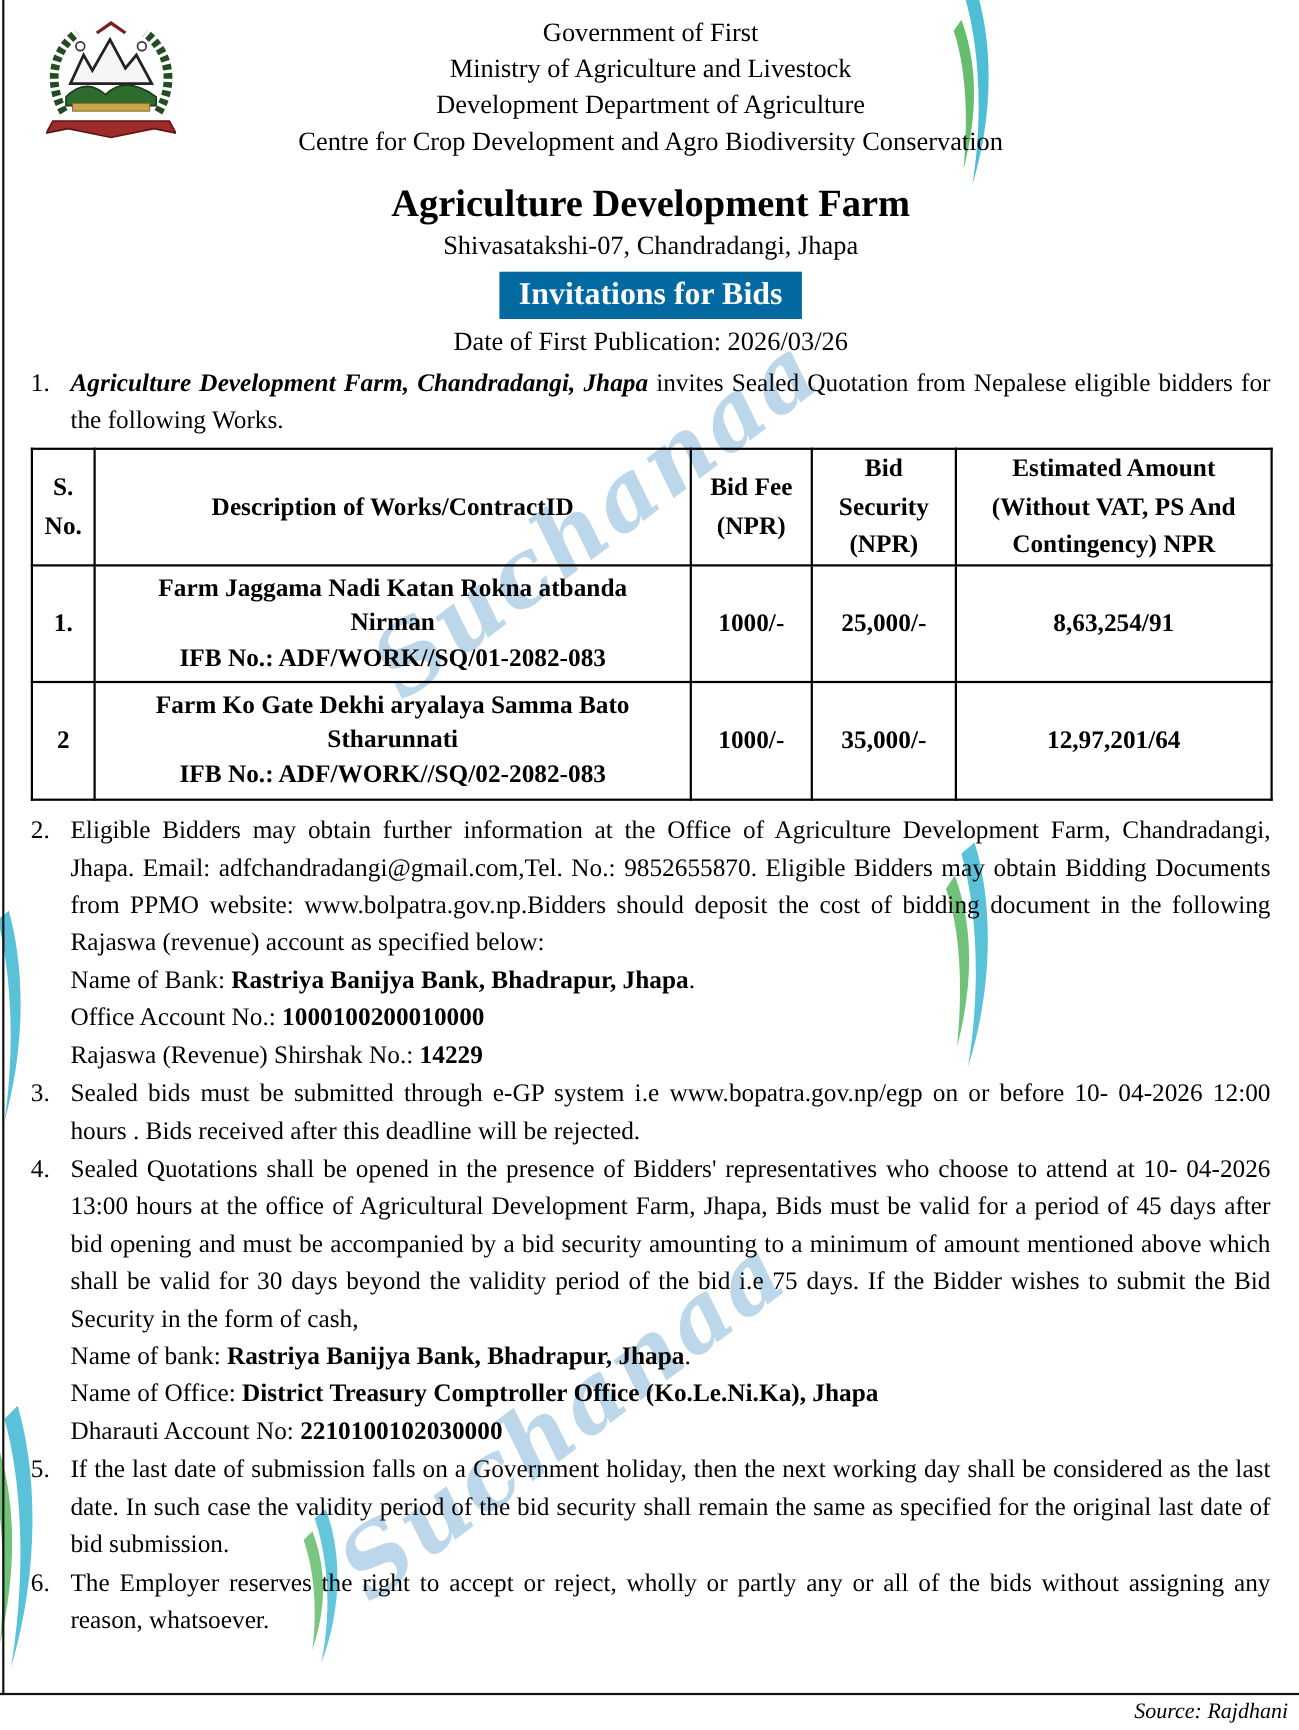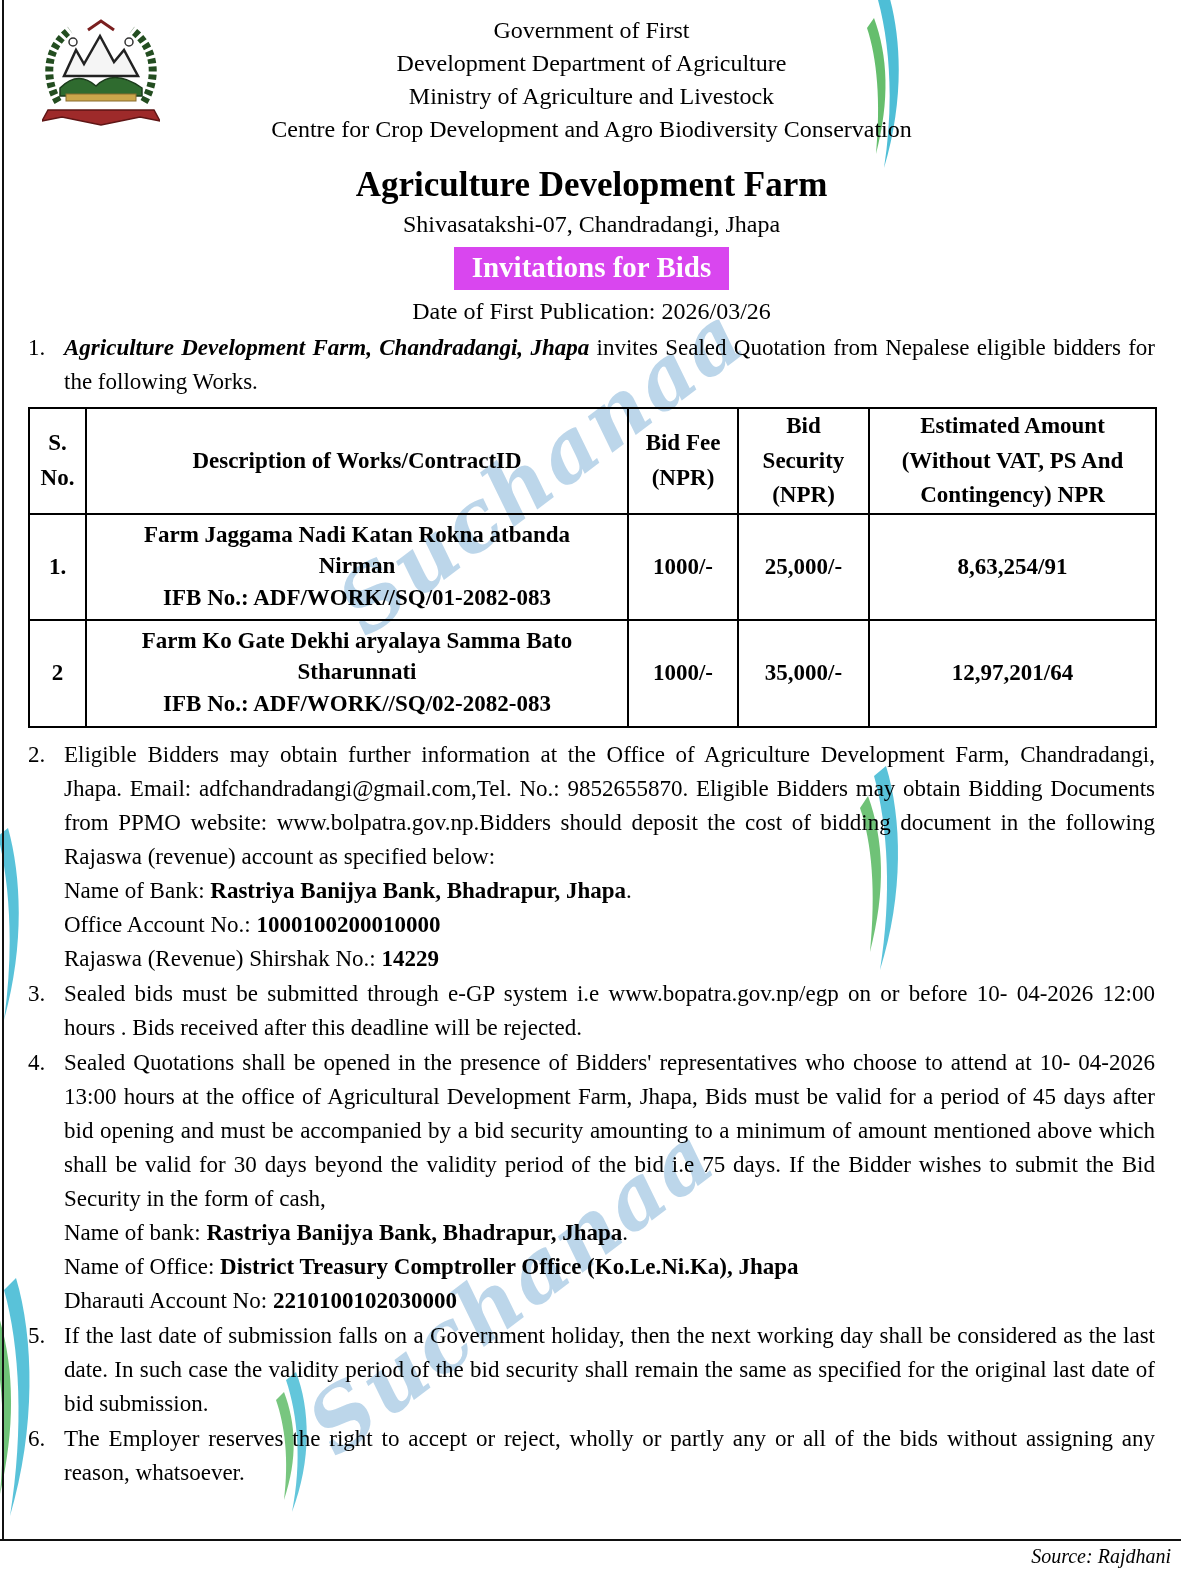--- a/index.html
+++ b/index.html
@@ -29,21 +29,21 @@
   .content { position:relative; z-index:1; padding:14px 26px 0 28px; }
 
   
   .emblem { position:absolute; left:42px; top:18px; z-index:2; }
   .header { text-align:center; }
   .h-line { font-size:24px; line-height:33px; }
   .org { font-size:35px; font-weight:bold; line-height:46px; margin-top:16px; }
   .addr { font-size:24px; line-height:32px; }
   .title-wrap { margin:7px 0 5px 0; }
   .notice-title {
-    display:inline-block; background:#d946ef; color:#fff;
+    display:inline-block; background:#0369a1; color:#fff;
     font-size:29px; font-weight:bold; padding:4px 18px 6px 18px;
   }
   .pub { font-size:24px; line-height:32px; margin-bottom:4px; }
 
   
   .clause { display:flex; font-size:23px; line-height:34px; margin-top:1px; }
   .clause .num { width:36px; flex:0 0 36px; }
   .clause .ctext { flex:1; }
   .just { text-align:justify; }
   .b { font-weight:bold; }
@@ -106,22 +106,22 @@
       <path d="M18 70 Q36 52 54 68 Q72 50 100 70 L100 78 L18 78 Z" fill="#2f6b2f" stroke="#1b3b1b" stroke-width="1.5"></path>
       <rect x="24" y="76" width="70" height="7" fill="#caa64b" stroke="#8a6d2f" stroke-width="1"></rect>
       <path d="M6 92 L112 92 L118 103 L98 99 L59 107 L20 99 L0 103 Z" fill="#9e2a2a" stroke="#5e1515" stroke-width="1.5"></path>
     </svg>
   </div>
 
   <div class="content">
 
     <div class="header">
       <div class="h-line">Government of First</div>
+      <div class="h-line">Ministry of Agriculture and Livestock</div>
       <div class="h-line">Development Department of Agriculture</div>
-      <div class="h-line">Ministry of Agriculture and Livestock</div>
       <div class="h-line">Centre for Crop Development and Agro Biodiversity Conservation</div>
       <div class="org">Agriculture Development Farm</div>
       <div class="addr">Shivasatakshi-07, Chandradangi, Jhapa</div>
       <div class="title-wrap">
         <span class="notice-title">Invitations for Bids</span>
       </div>
       <div class="pub">Date of First Publication: 2026/03/26</div>
     </div>
 
     <div class="clause">

